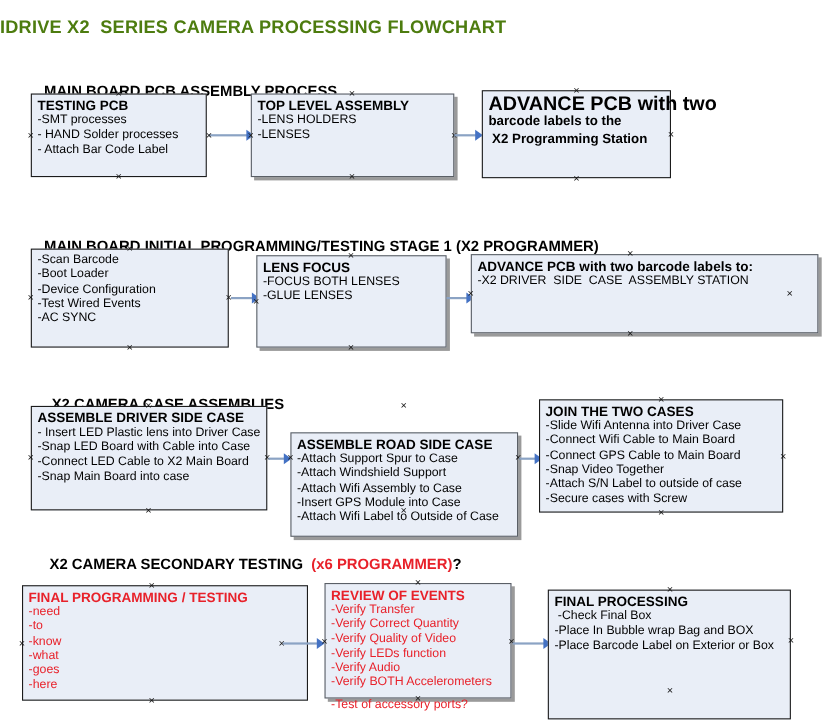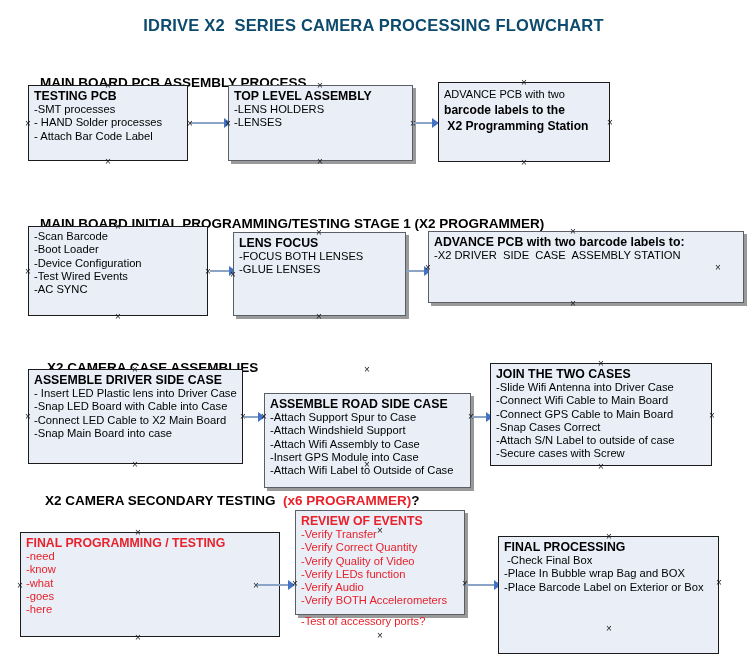--- a/index.html
+++ b/index.html
@@ -20,25 +20,24 @@
     left: 0; top: 0;
     width: 747px;
     height: 662px;
   }
 
   .doc-title {
     position: absolute;
     left: 0;
     top: 16px;
     width: 747px;
-    text-align: center;
     font-size: 16.5px;
     font-weight: bold;
     letter-spacing: 0.2px;
-    color: #0c4a6e;
+    color: #4d7c0f;
     white-space: pre;
   }
 
   .section-title {
     position: absolute;
     font-size: 13.5px;
     font-weight: bold;
     color: #000000;
     white-space: pre;
   }
@@ -149,21 +148,21 @@
   </div>
   <span class="handle" style="left:320px; top:85px;"></span>
   <span class="handle" style="left:228px; top:123px;"></span>
   <span class="handle" style="left:413px; top:123px;"></span>
   <span class="handle" style="left:320px; top:161px;"></span>
 
   <div class="conn" style="left:413px; top:122px; width:25px;"></div>
   <div class="arrowhead" style="left:432px; top:118px;"></div>
 
   <div class="node" style="left:438px; top:82px; width:172px; height:80px;">
-    <div class="line" style="font-weight:normal;font-size:11px;line-height:16px;">ADVANCE PCB with two</div>
+    <div class="line" style="font-weight:bold;font-size:18px;line-height:16px;text-align:right;">ADVANCE PCB with two</div>
     <div class="line" style="font-weight:bold;font-size:12.1px;line-height:16px;">barcode labels to the</div>
     <div class="line" style="font-weight:bold;font-size:12.1px;line-height:16px;"> X2 Programming Station</div>
   </div>
   <span class="handle" style="left:524px; top:82px;"></span>
   <span class="handle" style="left:610px; top:122px;"></span>
   <span class="handle" style="left:524px; top:162px;"></span>
 
   <div class="section-title" style="left:25px; top:201px;">
     <span>MAIN BOARD INITIAL PROGRAMMING/TESTING STAGE 1 (X2 PROGRAMMER)</span>
   </div>
@@ -237,49 +236,50 @@
   <span class="handle" style="left:367px; top:464px;"></span>
 
   <div class="conn" style="left:472px; top:416px; width:20px;"></div>
   <div class="arrowhead" style="left:486px; top:412px;"></div>
 
   <div class="node" style="left:490px; top:363px; width:222px; height:103px;">
     <div class="title">JOIN THE TWO CASES</div>
     <div class="line">-Slide Wifi Antenna into Driver Case</div>
     <div class="line">-Connect Wifi Cable to Main Board</div>
     <div class="line">-Connect GPS Cable to Main Board</div>
-    <div class="line">-Snap Cases Correct</div>
+    <div class="line">-Snap Video Together</div>
     <div class="line">-Attach S/N Label to outside of case</div>
     <div class="line">-Secure cases with Screw</div>
   </div>
   <span class="handle" style="left:601px; top:363px;"></span>
   <span class="handle" style="left:712px; top:415px;"></span>
   <span class="handle" style="left:601px; top:466px;"></span>
 
-  <div class="section-title" style="left:30px; top:478px;">
+  <div class="section-title" style="left:30px; top:490px;">
     <span>X2 CAMERA SECONDARY TESTING  </span><span class="red">(x6 PROGRAMMER)</span><span>?</span>
   </div>
 
   <div class="node red" style="left:20px; top:532px; width:260px; height:105px;">
     <div class="title">FINAL PROGRAMMING / TESTING</div>
     <div class="line">-need</div>
+    <div class="line">-to</div>
     <div class="line">-know</div>
     <div class="line">-what</div>
     <div class="line">-goes</div>
     <div class="line">-here</div>
   </div>
   <span class="handle" style="left:138px; top:532px;"></span>
   <span class="handle" style="left:20px;  top:585px;"></span>
   <span class="handle" style="left:256px; top:585px;"></span>
   <span class="handle" style="left:138px; top:637px;"></span>
 
   <div class="conn" style="left:257px; top:584px; width:36px;"></div>
   <div class="arrowhead" style="left:288px; top:580px;"></div>
 
-  <div class="node red shadowed" style="left:295px; top:510px; width:170px; height:105px;">
+  <div class="node red shadowed" style="left:295px; top:530px; width:170px; height:105px;">
     <div class="title">REVIEW OF EVENTS</div>
     <div class="line">-Verify Transfer</div>
     <div class="line">-Verify Correct Quantity</div>
     <div class="line">-Verify Quality of Video</div>
     <div class="line">-Verify LEDs function</div>
     <div class="line">-Verify Audio</div>
     <div class="line">-Verify BOTH Accelerometers</div>
     <div class="line overflow">-Test of accessory ports?</div>
   </div>
   <span class="handle" style="left:380px; top:530px;"></span>

